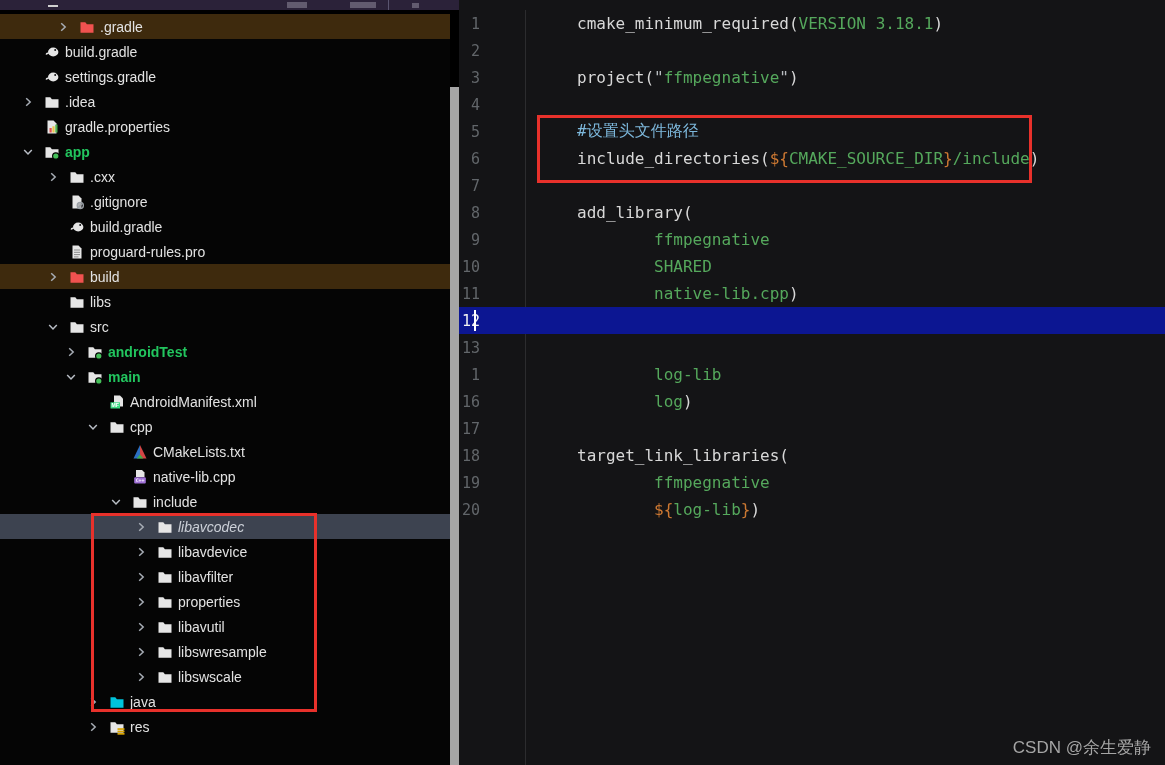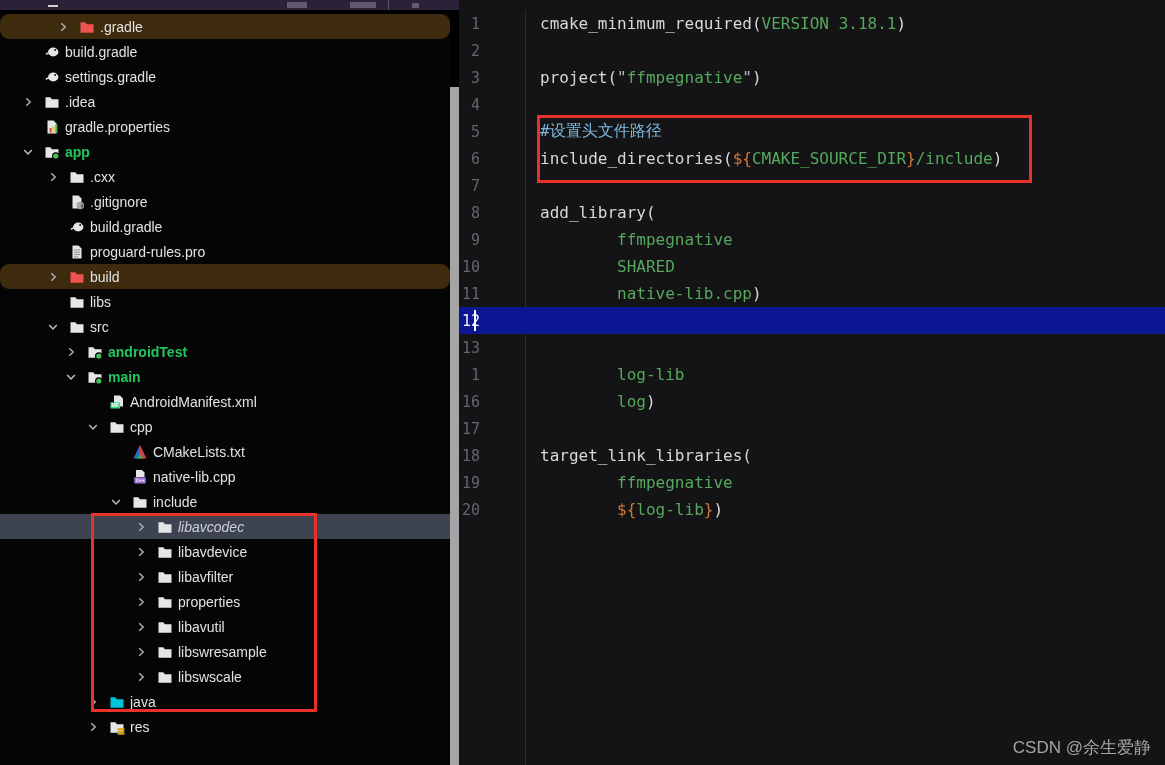--- a/index.html
+++ b/index.html
@@ -18,39 +18,39 @@
   .tb-sep{position:absolute;background:#5a5570;}
   #tabstrip{position:absolute;left:460px;top:0;right:0;height:14px;background:#151517;}
   #tab-underline{position:absolute;left:2px;top:3px;width:148px;height:6px;background:var(--accent-cyan);}
   #tab-icon-frag{position:absolute;left:42px;top:0;width:54px;height:3px;background:#3a9e3a;}
   #tabbar-border{position:absolute;left:152px;top:4px;right:0;height:2px;background:#c9c9c9;}
   .tab-sep2{position:absolute;top:8px;width:1px;height:6px;background:#3a3a3e;}
 
   
   #tree-panel{position:absolute;left:0;top:14px;width:450px;bottom:0;background:#050505;}
   .trow{position:relative;height:25px;display:flex;align-items:center;color:#e2e2e2;font-size:14px;cursor:pointer;}
-  .trow.hl-brown{background:var(--tree-hover-bg);border-radius:9px;}
+  .trow.hl-brown{background:var(--tree-hover-bg);}
   .trow.hl-selected{background:var(--tree-selected-bg);}
   .trow.hl-selected .tlabel{color:#ccd0d8;font-style:italic;}
   .trow.bold .tlabel{font-weight:bold;color:#22c55e;}
   .chev{width:16px;height:16px;display:inline-flex;align-items:center;justify-content:center;flex:none;}
   .ticon{width:16px;height:16px;display:inline-flex;align-items:center;justify-content:center;flex:none;margin-left:8px;}
   .tlabel{margin-left:5px;white-space:nowrap;}
   #tree-scrollbar{position:absolute;left:450px;top:87px;width:9px;bottom:0;background:#a5a5a5;}
 
   
   #editor{position:absolute;left:459px;top:0;right:0;bottom:0;background:#141416;}
   #gutter-sep{position:absolute;left:66px;top:10px;bottom:0;width:1px;background:#2c2c2e;}
   #code-lines{position:absolute;left:0;top:10px;right:0;}
   .cline{display:flex;height:27px;align-items:center;position:relative;z-index:1;}
   .cline.current{background:var(--current-line-bg);}
   .lnum{width:66px;flex:none;text-align:right;padding-right:45px;color:#62666a;
         font-family:"DejaVu Sans Mono",monospace;font-size:15px;}
   .cline.current .lnum{color:#f2f2f2;}
-  .lcode{white-space:pre;font-family:"DejaVu Sans Mono",monospace;font-size:16px;padding-left:15px;position:relative;}
+  .lcode{white-space:pre;font-family:"DejaVu Sans Mono",monospace;font-size:16px;padding-left:15px;position:relative;margin-left:37px;}
   .tk-p{color:var(--code-plain);} .tk-g{color:var(--code-green);}
   .tk-o{color:var(--code-orange);} .tk-c{color:var(--code-comment);} .tk-q{color:var(--code-quote);}
   #cursor{position:absolute;left:15px;top:3px;width:2px;height:21px;background:#fff;}
 
   
   .anno-box{position:absolute;border:3px solid var(--annotation-red);pointer-events:none;z-index:5;}
   #anno-editor{left:537px;top:115px;width:495px;height:68px;}
   #anno-tree{left:91px;top:513px;width:226px;height:199px;}
 
   

